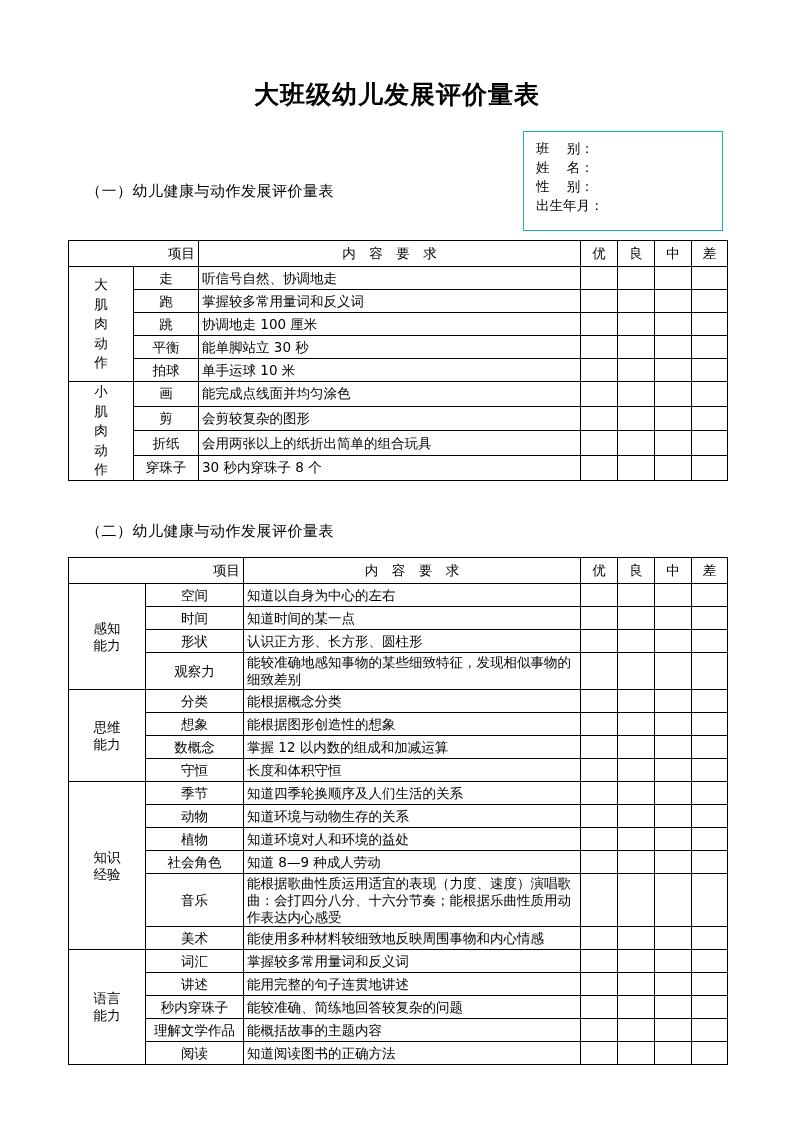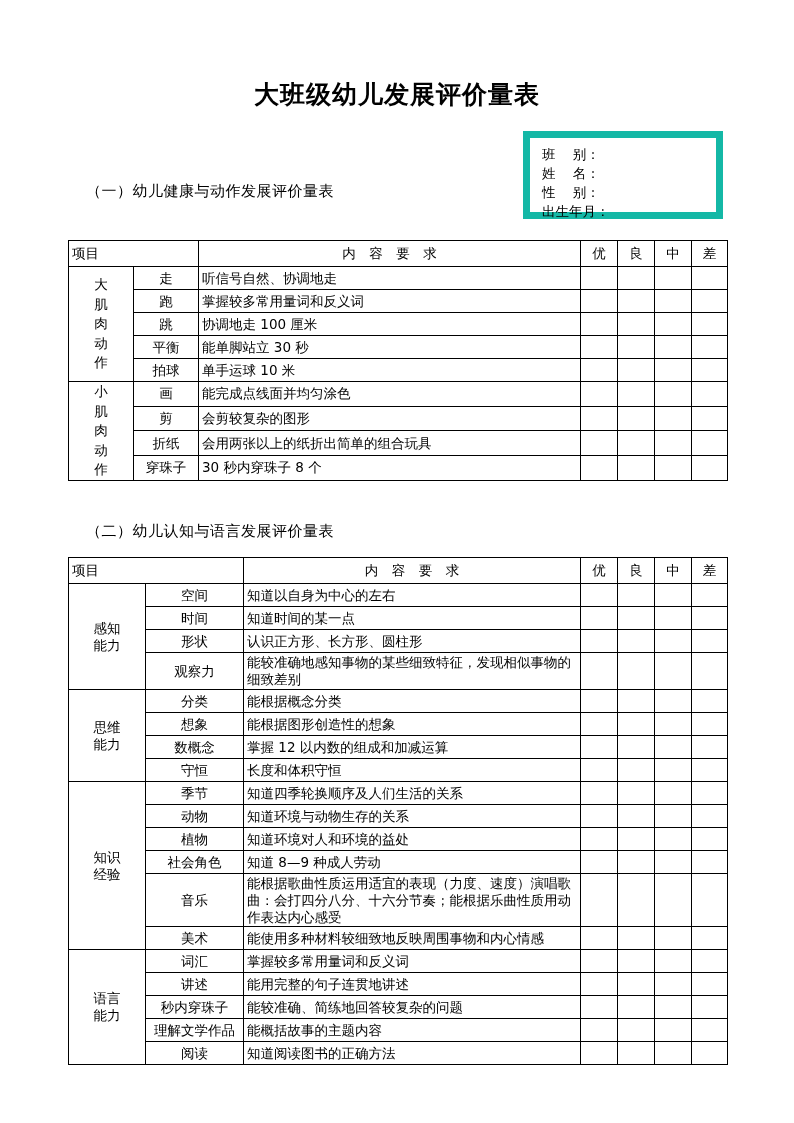--- a/index.html
+++ b/index.html
@@ -36,22 +36,22 @@
     line-height: 34px;
     margin-top: 20px;
   }
 
   
   .info-box {
     position: absolute;
     left: 523px;
     top: 131px;
     width: 200px;
-    height: 88px;
-    border: 7px solid #14b8a6;
+    height: 100px;
+    border: 1px solid #14b8a6;
     box-sizing: border-box;
     padding: 7px 0 0 12px;
   }
   .info-line {
     font-size: 13.5px;
     line-height: 19px;
     white-space: pre;
   }
 
   
@@ -77,21 +77,21 @@
     border: 1px solid #000;
     padding: 0 3px;
     font-weight: normal;
     vertical-align: middle;
     line-height: 17px;
   }
 
   #table-1 { left: 68px; top: 240px; width: 659px; }
   #table-2 { left: 68px; top: 557px; width: 659px; }
 
-  .hdr-item   { text-align: left; height: 25px; }
+  .hdr-item   { text-align: right; height: 25px; }
   .hdr-req    { text-align: center; height: 25px; letter-spacing: 0; }
   .hdr-grade  { text-align: center; height: 25px; }
 
   .cat-v {
     text-align: center;
     vertical-align: middle;
     padding: 2px 0;
   }
   .cat-v .vchar {
     display: block;
@@ -235,21 +235,21 @@
           <td class="sub">穿珠子</td>
           <td class="req">30 秒内穿珠子 8 个</td>
           <td class="grade"></td>
           <td class="grade"></td>
           <td class="grade"></td>
           <td class="grade"></td>
         </tr>
       </tbody>
   </table>
 
-  <div class="section-heading" id="heading-2">（二）幼儿认知与语言发展评价量表</div>
+  <div class="section-heading" id="heading-2">（二）幼儿健康与动作发展评价量表</div>
 
   <table class="scale" id="table-2">
     <colgroup>
       <col style="width:77px">
         <col style="width:98px">
         <col style="width:337px">
       <col style="width:37px">
         <col style="width:37px">
         <col style="width:37px">
         <col style="width:36px">

